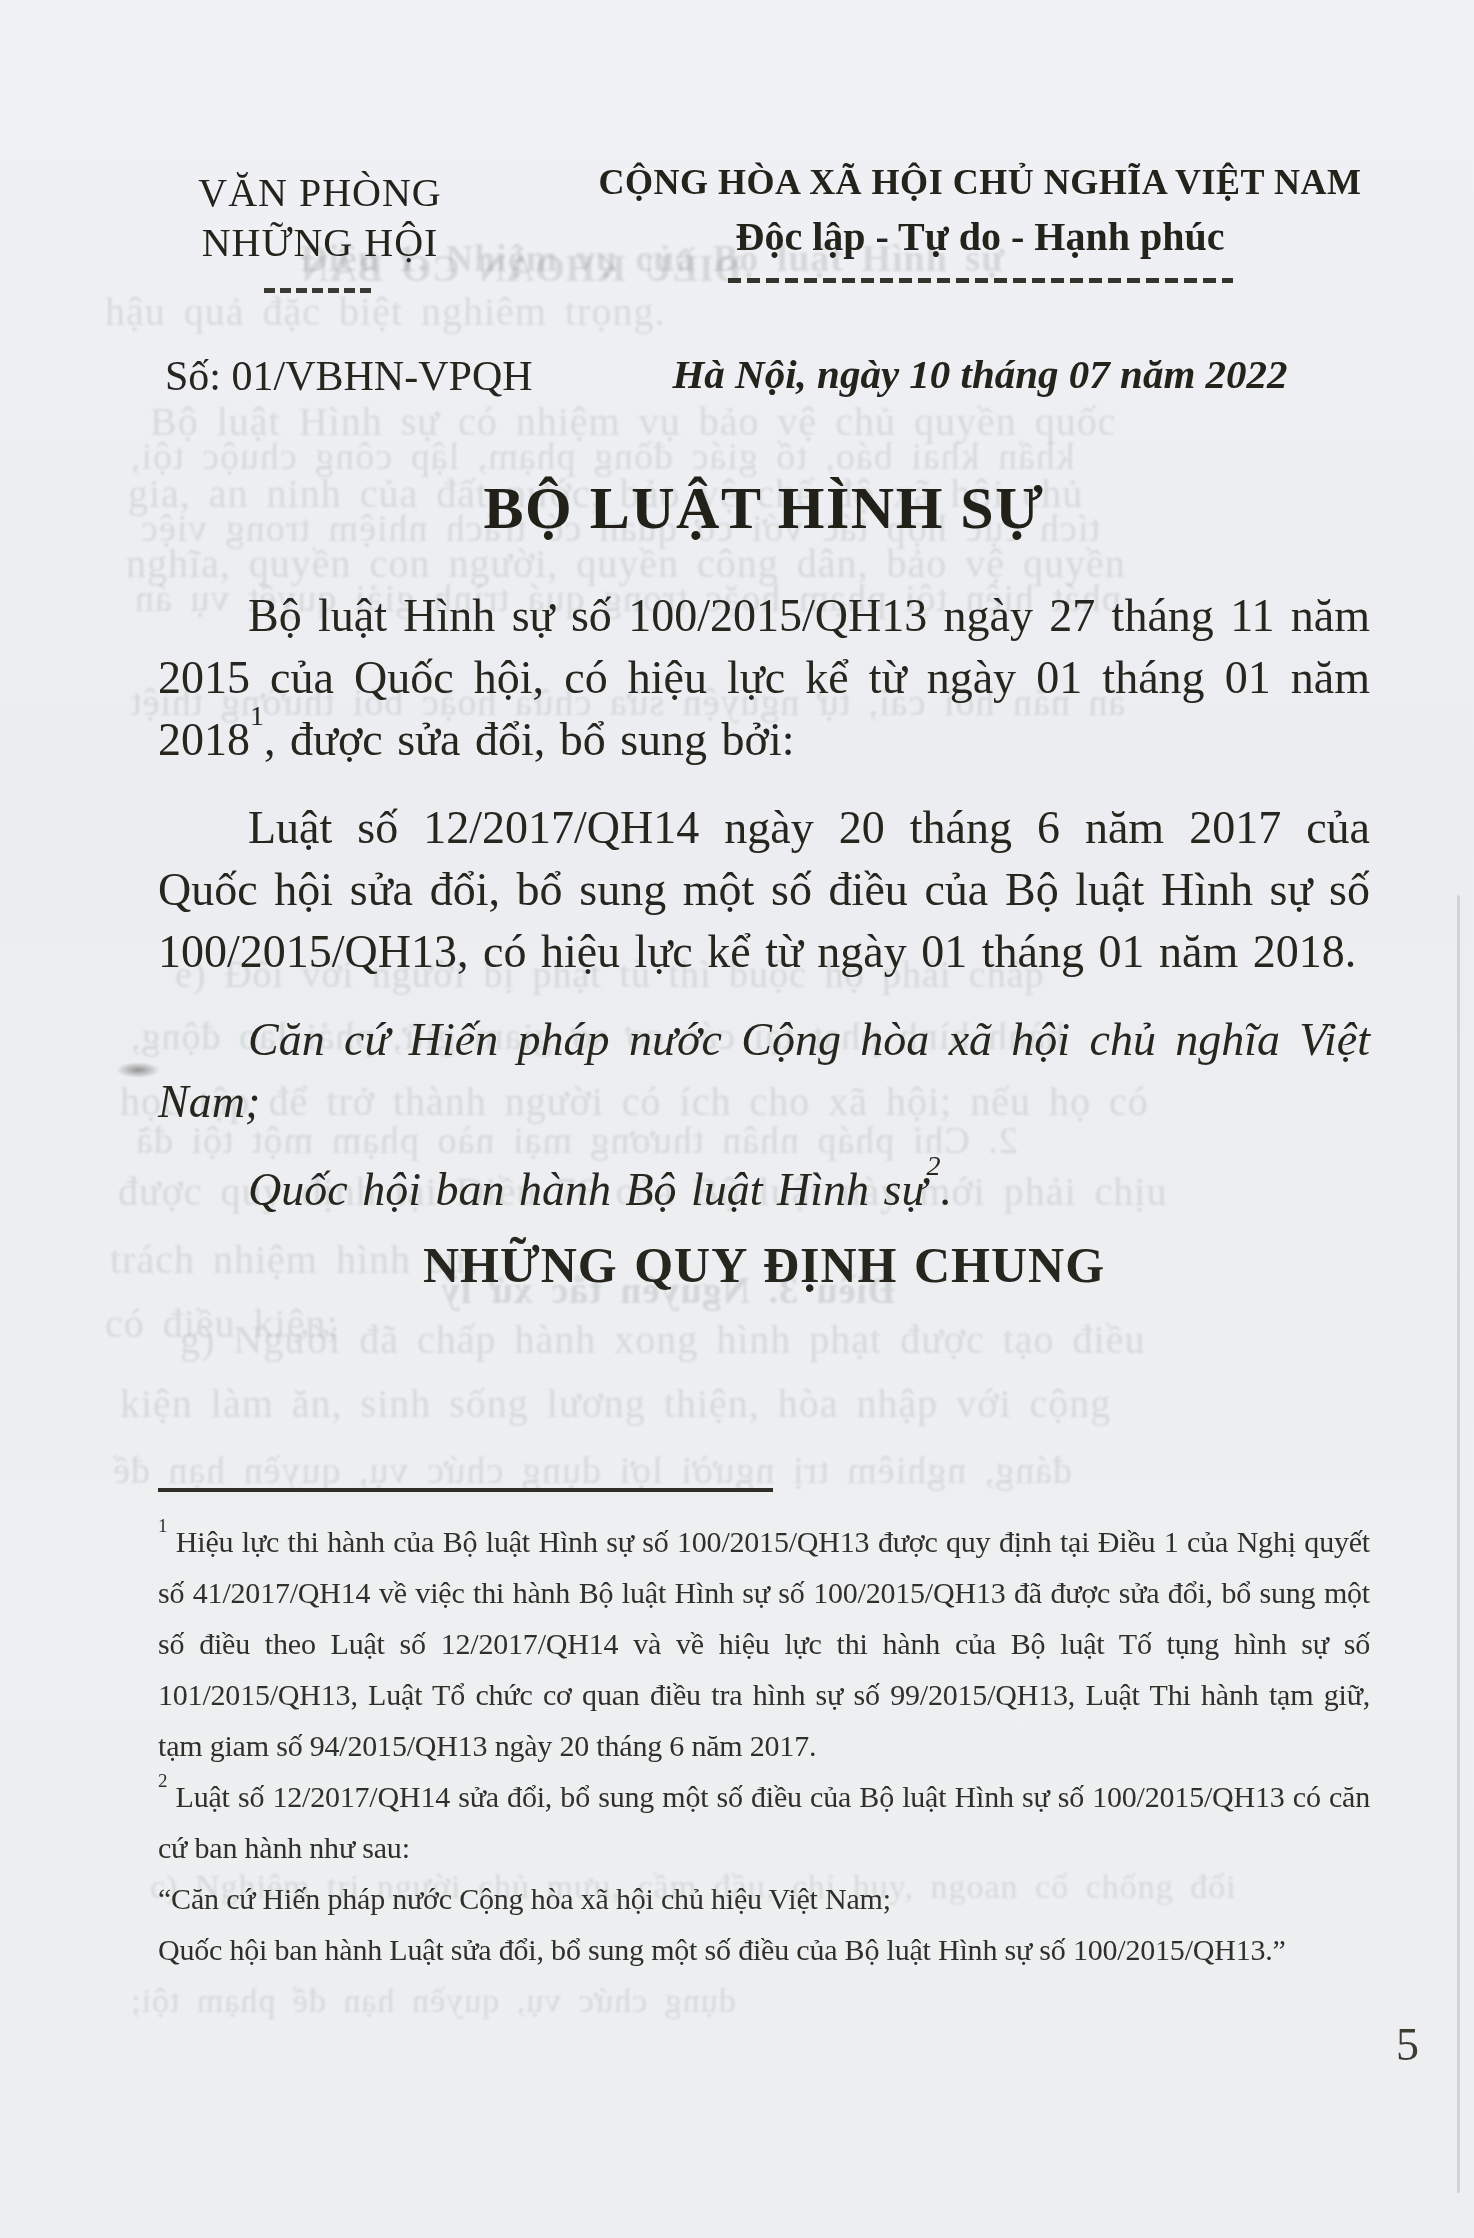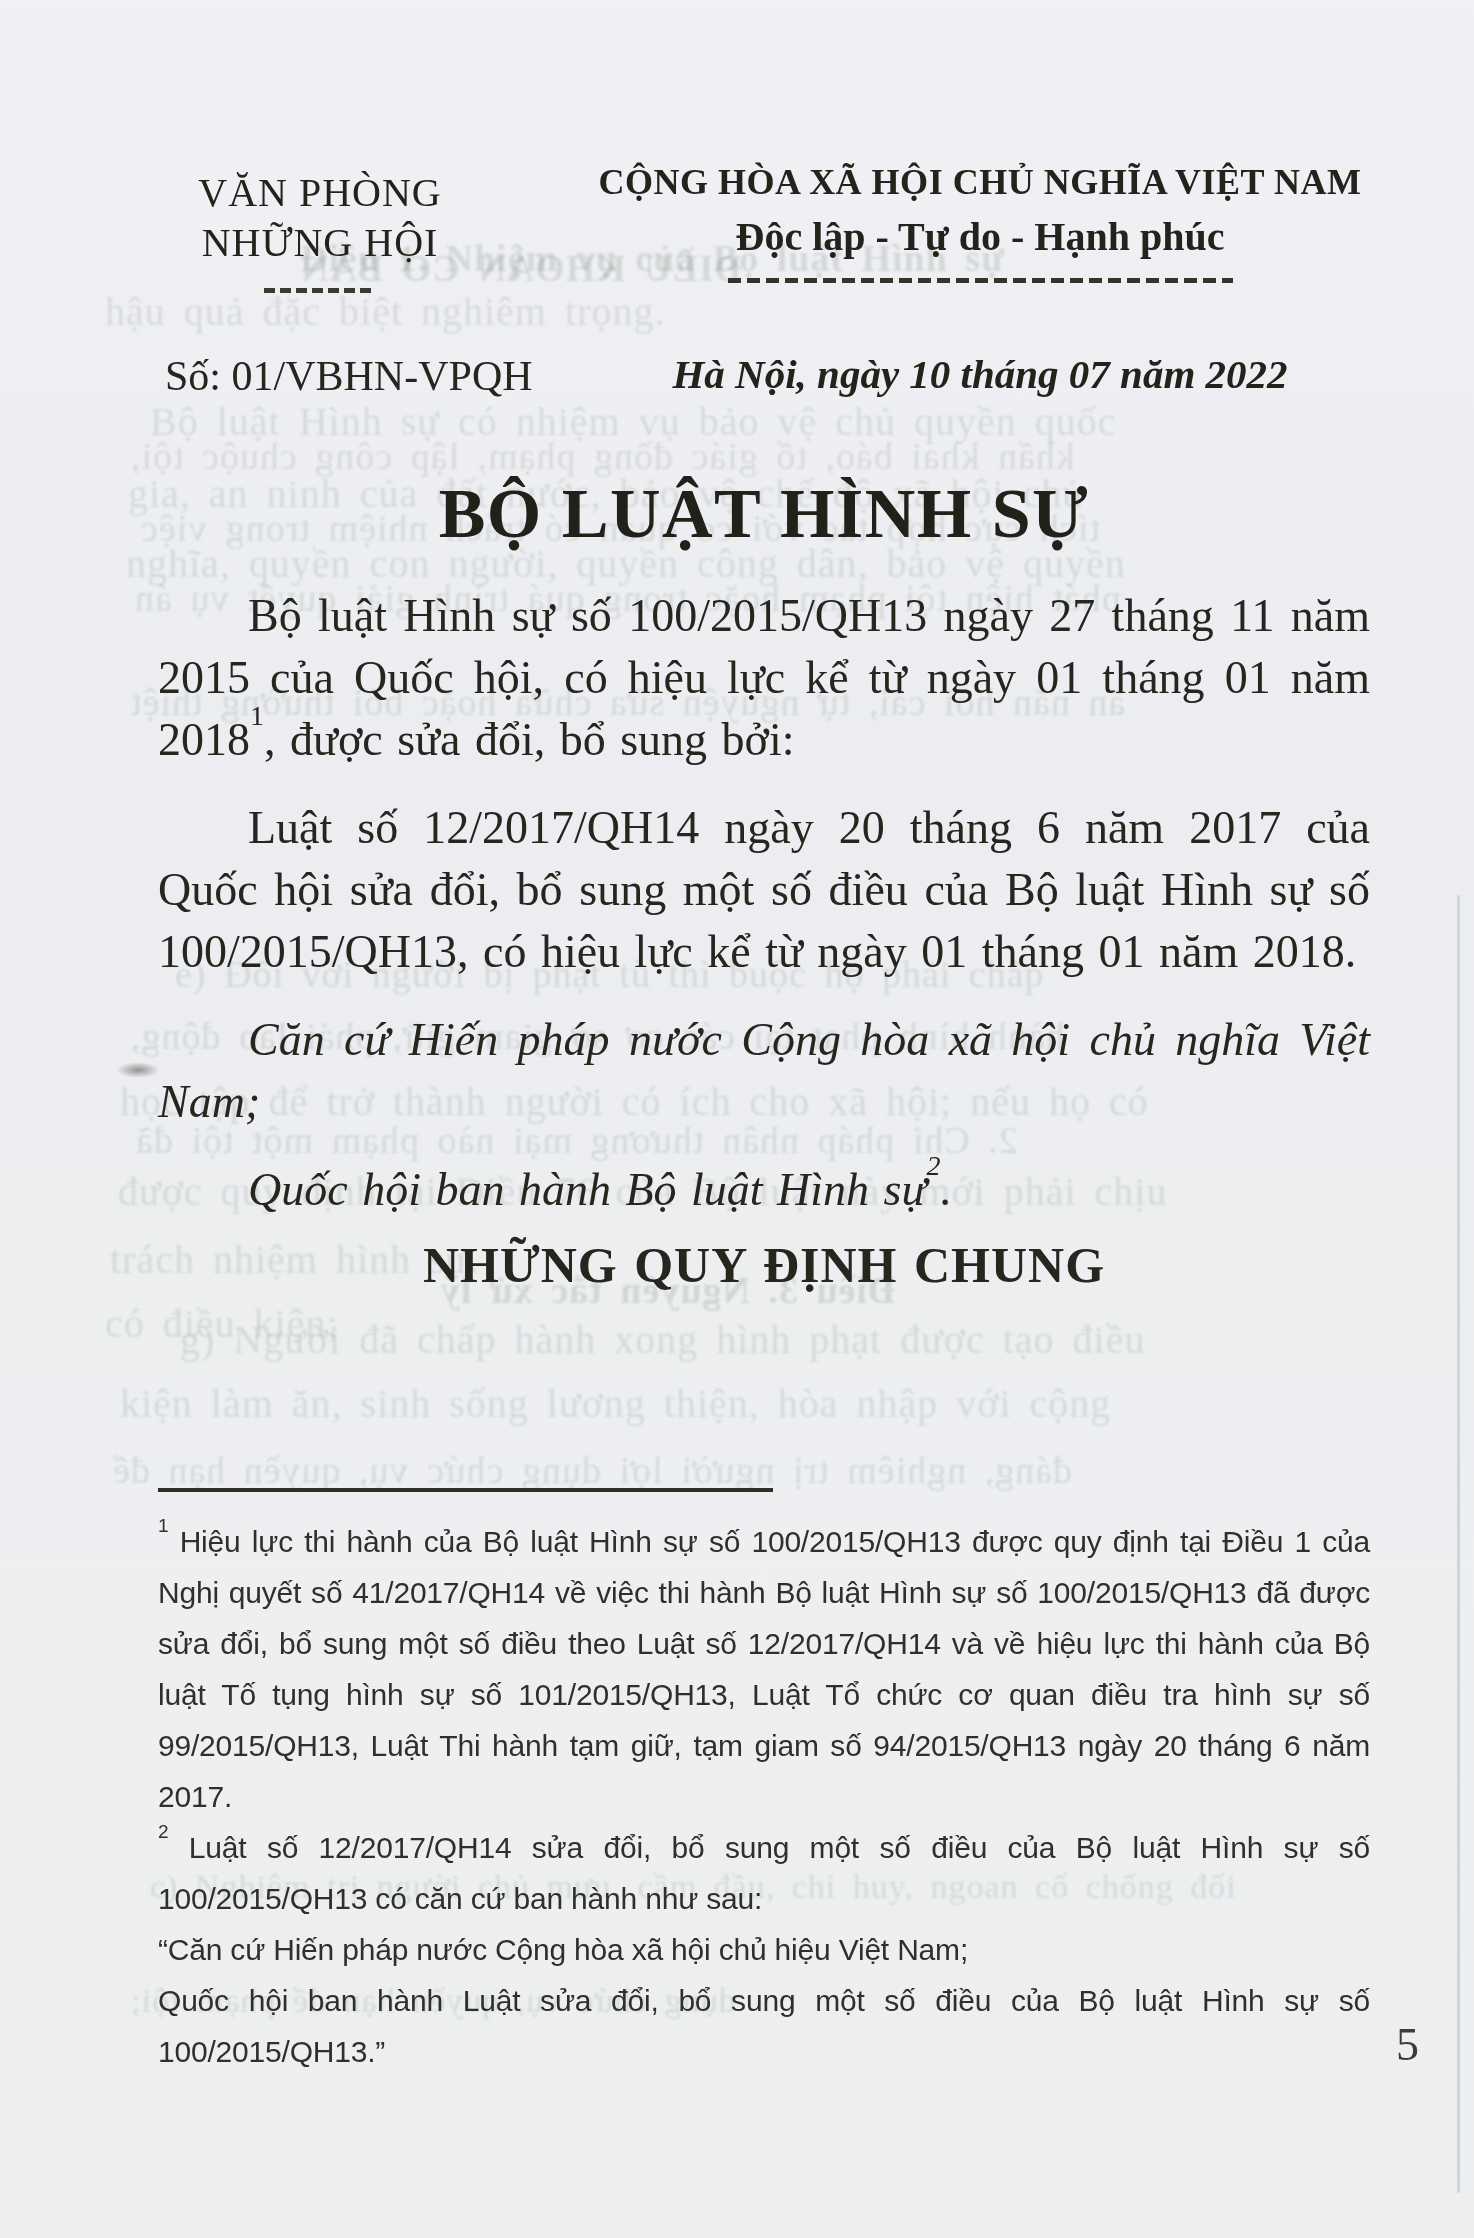--- a/index.html
+++ b/index.html
@@ -32,37 +32,37 @@
   .hr-country { font-weight:700; font-size:36px; line-height:48px; letter-spacing:.5px; }
   .hr-motto { font-weight:700; font-size:40px; line-height:50px; margin-top:6px; }
   .dash-long { width:505px; height:5px; margin:16px auto 0;
     background:repeating-linear-gradient(90deg,#34342d 0 13px, rgba(0,0,0,0) 13px 19px); }
 
   .doc-number { left:165px; top:352px; font-size:42px; color:#26261f; }
   .issue-date { left:640px; top:350px; width:680px; text-align:center;
     font-style:italic; font-weight:700; font-size:41px; color:#23231c; }
 
   .doc-title { left:158px; top:474px; width:1212px; margin:0; text-align:center;
-    font-size:70px; font-weight:700; letter-spacing:1.5px; color:#21211a; }
+    font-size:60px; font-weight:700; letter-spacing:1.5px; color:#21211a; }
 
   .body-block { left:158px; top:585px; width:1212px;
     font-size:46px; line-height:62px; text-align:justify; word-spacing:3px; }
   .body-block p { margin:0; }
   .bp { text-indent:90px; }
   .bp + .bp { margin-top:26px; }
   .it { font-style:italic; }
   .ref { font-size:28px; line-height:0; position:relative; top:-14px; }
   .part-heading { margin-top:24px !important; text-align:center; text-indent:0;
     font-weight:700; font-size:42px; line-height:52px; }
   .part-title { margin-top:16px !important; text-align:center; text-indent:0;
     font-weight:700; font-size:50px; line-height:56px; letter-spacing:1px; }
 
   .fn-sep { left:158px; top:1488px; width:615px; height:4px; background:#2f2f28; }
   .fn-block { left:158px; top:1516px; width:1212px;
-    font-family:Liberation Sans, sans-serif; font-size:30px; line-height:51px;
+    font-family:Liberation Serif, serif; font-size:30px; line-height:51px;
     text-align:justify; color:#30302a; letter-spacing:-.2px; }
   .fn-block p { margin:0; }
   .fn-block sup { font-size:19px; line-height:0; position:relative; top:-9px; }
 
   .ink-smudge { left:116px; top:1062px; width:44px; height:16px; border-radius:50%;
     background:radial-gradient(closest-side,#4a4a42,rgba(0,0,0,0)); opacity:.55; }
 
   .page-number { left:1396px; top:2018px; font-size:46px; color:#3c3c33; }
 </style>
 </head>

